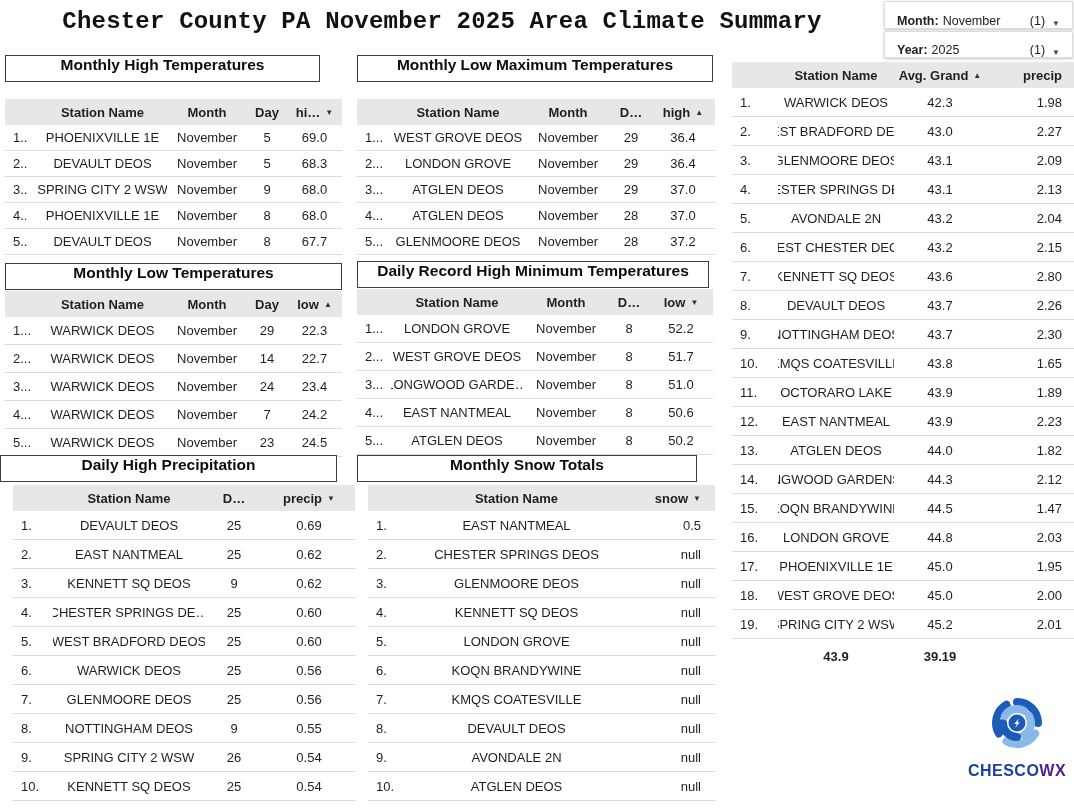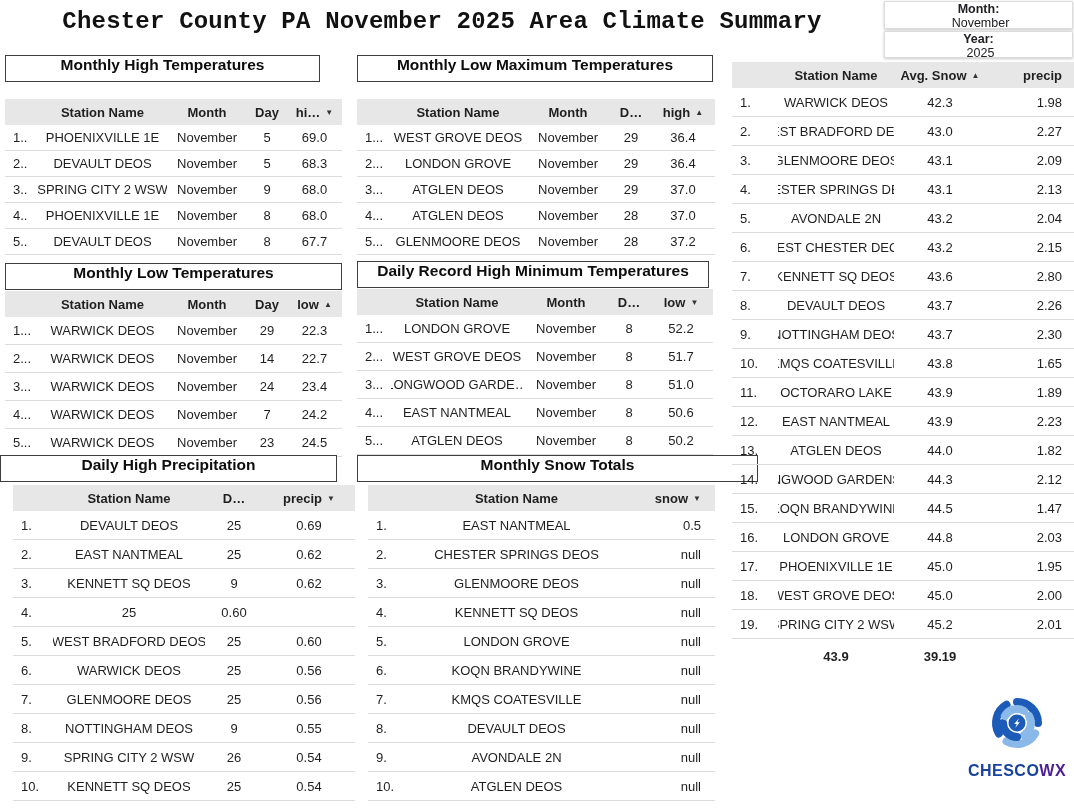--- a/index.html
+++ b/index.html
@@ -12,41 +12,41 @@
     position:absolute;left:0;top:8px;width:884px;margin:0;
     text-align:center;font-size:24px;font-weight:700;color:#111;
     letter-spacing:.2px;
     font-family:Liberation Mono, monospace;
   }
   
   .filter{
     position:absolute;left:884px;width:189px;height:28px;box-sizing:border-box;
     background:#fff;border:1px solid #dcdcdc;border-radius:1px;
     box-shadow:0 1px 3px rgba(0,0,0,.22);
-    display:flex;align-items:center;padding:0 12px;font-size:12.5px;cursor:pointer;flex-direction:column;
+    display:flex;align-items:flex-end;padding:0 12px;font-size:12.5px;cursor:pointer;
   }
   .filter-month{top:1px}
   .filter-year{top:31px;height:27px}
   .flabel{font-weight:700;color:#202124}
   .fvalue{margin-left:4px;color:#202124}
   .fcount{margin-left:auto;color:#202124}
   .caret{margin-left:7px;font-size:8px;color:#444}
   
   .panel{position:absolute}
   .title-box{
     box-sizing:border-box;border:1px solid #3f3f3f;background:#fff;height:27px;
     display:flex;justify-content:center;
   }
   .title-box span{font-size:15.5px;font-weight:700;color:#0d0d0d;white-space:nowrap}
   .p0{left:5px;top:55px;width:337px}   .p0 .title-box{width:315px}
   .p1{left:357px;top:55px;width:358px} .p1 .title-box{width:356px}
   .p2{left:5px;top:263px;width:337px}  .p2 .title-box{width:337px}
   .p3{left:357px;top:261px;width:356px}.p3 .title-box{width:352px}
   .p4{left:0px;top:455px;width:355px}  .p4 .title-box{width:337px}
-  .p5{left:357px;top:455px;width:358px}.p5 .title-box{width:401px}
+  .p5{left:357px;top:455px;width:358px}.p5 .title-box{width:340px}
   .gap17{margin-top:17px}
   .gap1{margin-top:1px}
   .gap3{margin-top:3px}
   .off13{margin-left:13px;width:342px}
   .off11{margin-left:11px;width:347px}
   
   .trow{display:grid;align-items:stretch;border-bottom:1px solid #dcdcdc}
   .trow > *{
     display:flex;align-items:center;justify-content:center;
     font-size:13px;color:#1f1f1f;white-space:nowrap;overflow:hidden;
@@ -357,20 +357,21 @@
         <div>0.62</div>
       </div>
       <div class="trow">
         <div class="rl">3.</div>
         <div>KENNETT SQ DEOS</div>
         <div>9</div>
         <div>0.62</div>
       </div>
       <div class="trow">
         <div class="rl">4.</div>
+        <div>CHESTER SPRINGS DE…</div>
         <div>25</div>
         <div>0.60</div>
       </div>
       <div class="trow">
         <div class="rl">5.</div>
         <div>WEST BRADFORD DEOS</div>
         <div>25</div>
         <div>0.60</div>
       </div>
       <div class="trow">
@@ -475,21 +476,21 @@
 </section>
 
 <section class="panel panel-sum">
   <div class="tbl g-sum rows-28">
       <div class="trow thead">
         <div class="hd rl-hd"></div>
         <div class="hd">
           <span>Station Name</span>
         </div>
         <div class="hd">
-          <span>Avg. Snow</span>
+          <span>Avg. Grand</span>
           <span class="arrow">▲</span>
         </div>
         <div class="hd">
           <span>precip</span>
         </div>
       </div>
       <div class="trow">
         <div class="rl">1.</div>
         <div>WARWICK DEOS</div>
         <div>42.3</div>

